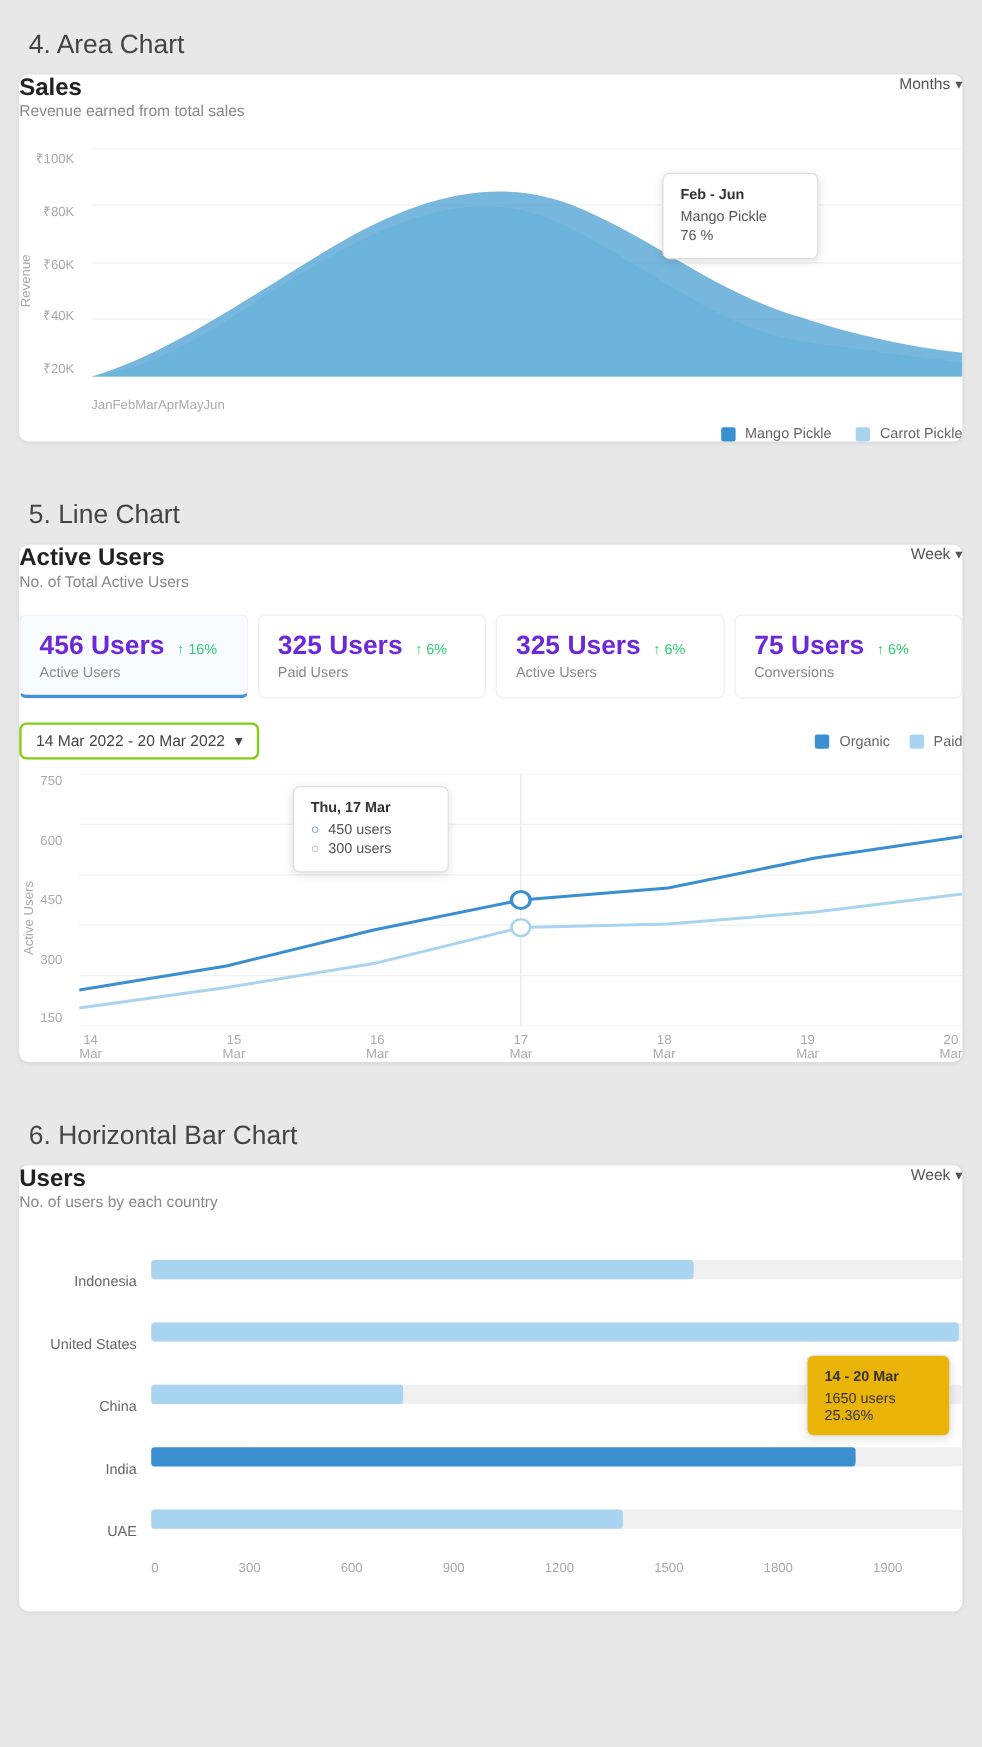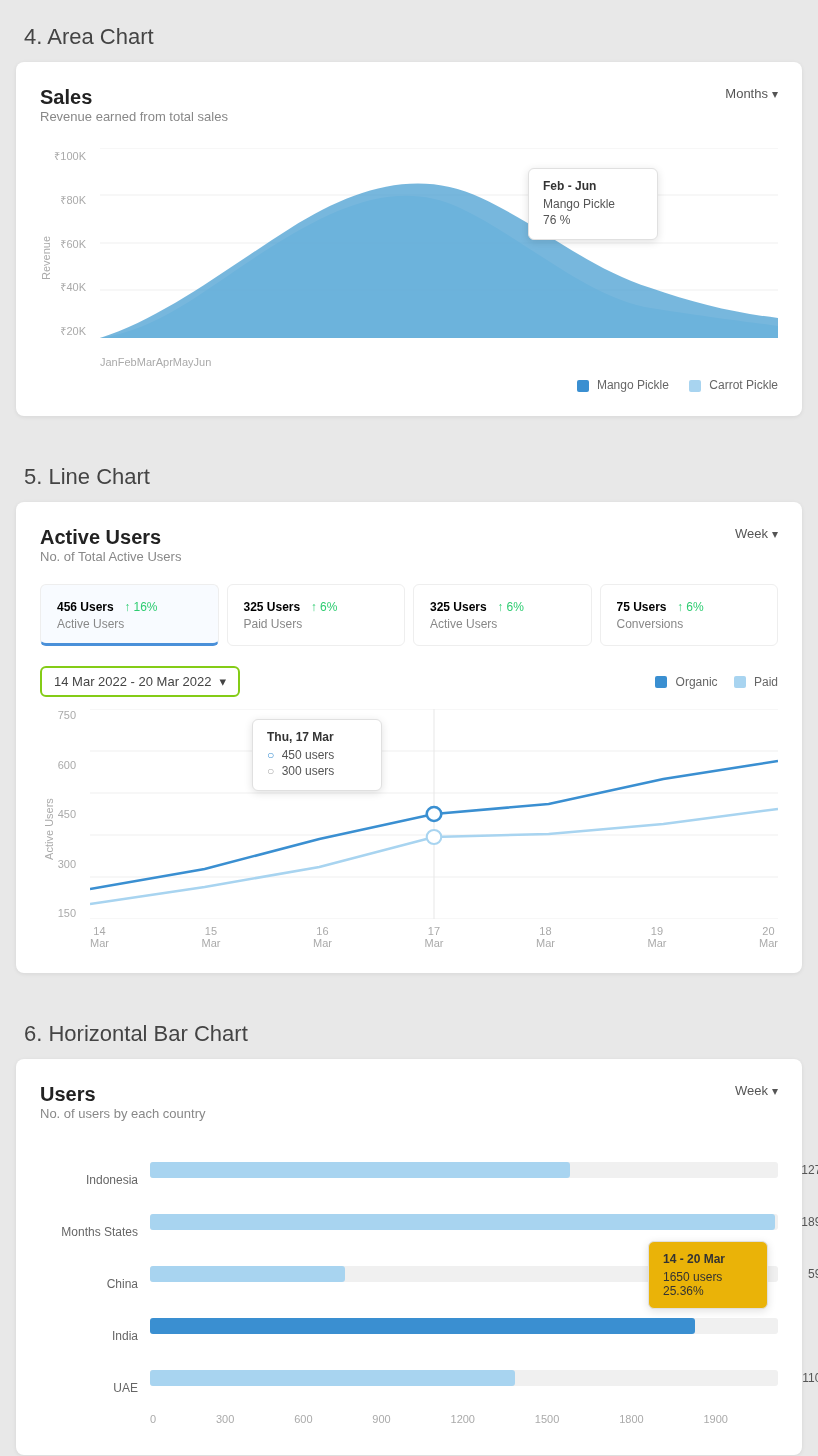--- a/index.html
+++ b/index.html
@@ -12,21 +12,20 @@
     .section-label {
       font-size: 22px;
       font-weight: 500;
       color: #444;
       padding: 24px 24px 12px;
     }
     .card {
       background: #fff;
       margin: 0 16px 24px;
       border-radius: 8px;
-      padding: 24px;
       box-shadow: 0 1px 4px rgba(0,0,0,0.08);
     }
     .card-header {
       display: flex;
       justify-content: space-between;
       align-items: flex-start;
       margin-bottom: 4px;
     }
     .card-title {
       font-size: 20px;
@@ -151,23 +150,23 @@
       padding: 12px 16px;
       margin-right: 8px;
       cursor: pointer;
     }
     .stat-card:last-child { margin-right: 0; }
     .stat-card.active {
       border-bottom: 3px solid #4a90d9;
       background: #f8fbff;
     }
     .stat-value {
-      font-size: 12px;
+      font-size: 22px;
       font-weight: 600;
-      color: #000000;
+      color: #6d28d9;
     }
     .stat-change {
       font-size: 12px;
       color: #2ecc71;
       margin-left: 6px;
     }
     .stat-label {
       font-size: 12px;
       color: #888;
       margin-top: 2px;
@@ -539,21 +538,21 @@
 
     <div class="bar-row">
       <div class="bar-label">Indonesia</div>
       <div class="bar-track">
         <div class="bar-fill" style="width: 66.8%; background:#a8d4f0;"></div>
         <span class="bar-value">1270</span>
       </div>
     </div>
 
     <div class="bar-row">
-      <div class="bar-label">Months States</div>
+      <div class="bar-label">United States</div>
       <div class="bar-track">
         <div class="bar-fill" style="width: 99.5%; background:#a8d4f0;"></div>
         <span class="bar-value">1890</span>
       </div>
     </div>
 
     <div class="bar-row">
       <div class="bar-label">China</div>
       <div class="bar-track">
         <div class="bar-fill" style="width: 31%; background:#a8d4f0;"></div>

